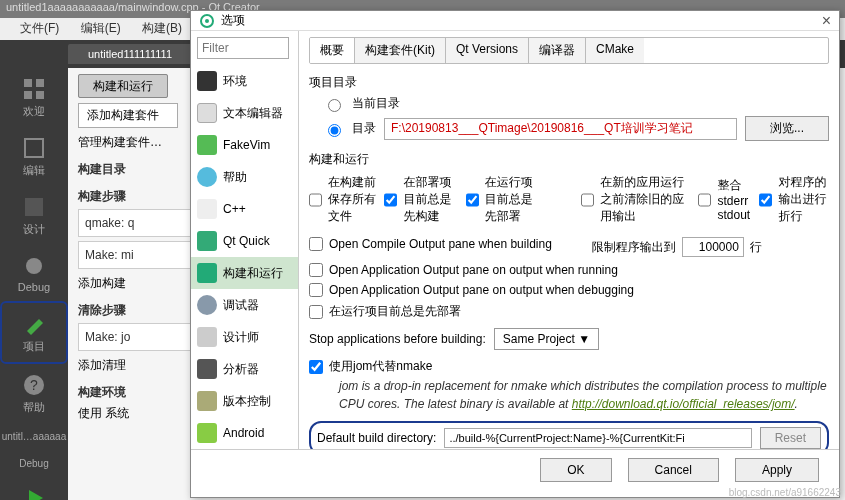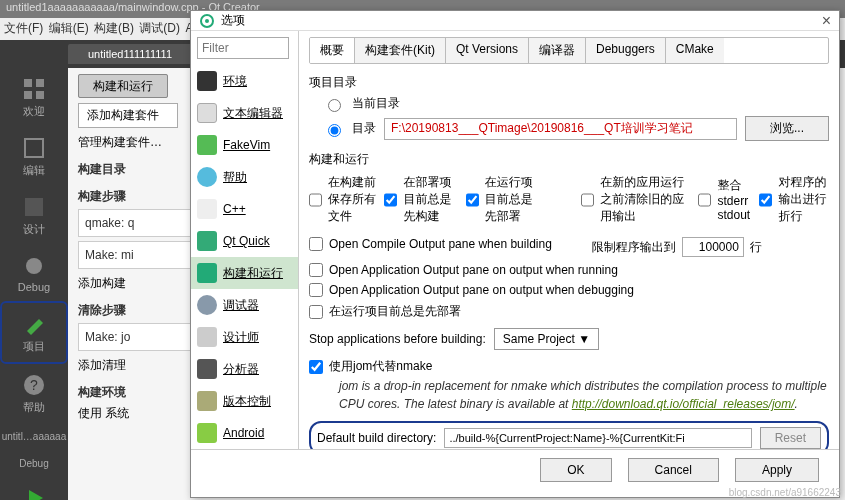--- a/index.html
+++ b/index.html
@@ -1,38 +1,38 @@
 <!DOCTYPE html>
 <html><head>
 <meta charset="utf-8">
 <style>
 * { box-sizing: border-box; font-family: "Microsoft YaHei", Arial, sans-serif; }
 body { margin: 0; width: 845px; height: 500px; background: #f0f0f0; overflow: hidden; position: relative; font-size: 12px; }
 .titlebar { height: 18px; background: #7a7a7a; color: #ddd; font-size: 11px; padding: 1px 6px; }
 .menubar { height: 22px; background: #eee; padding: 2px 4px; font-size: 12px; color: #333; }
-.menubar span { margin-right: 2px; }
+.menubar span { margin-right: 2px; margin-left: 16px; }
 .app-row { display: flex; height: 460px; }
 .leftbar { width: 68px; background: #3a3a3a; color: #aaa; display: flex; flex-direction: column; }
 .leftbar .item { text-align: center; padding: 8px 0; font-size: 11px; }
 .leftbar .icon { width: 26px; height: 26px; margin: 0 auto 2px; display: block; }
 .leftbar .active { border: 2px solid #1b3a8f; border-radius: 6px; }
 .tab-strip { height: 28px; background: #3a3a3a; display: flex; align-items: center; padding-left: 68px; margin-top: -28px; }
 .tab-strip .tab { background: #555; color: #fff; padding: 4px 20px; font-size: 11px; border-radius: 2px 2px 0 0; }
 .main-area { flex: 1; background: #f5f5f5; padding: 10px; }
 .btn-grey { border: 1px solid #888; background: #ccc; padding: 4px 14px; border-radius: 2px; font-size: 12px; }
 .combo { border: 1px solid #aaa; background: #fff; padding: 3px 8px; font-size: 12px; display: inline-block; min-width: 100px; }
 .section-label { font-size: 12px; margin: 10px 0 4px; color: #333; font-weight: bold; }
 .stub-row { background: #fff; border: 1px solid #ccc; padding: 6px; margin: 4px 0; font-size: 12px; color: #333; }
 
 .dialog { position: absolute; left: 190px; top: 10px; width: 650px; height: 488px; background: #fff; border: 1px solid #888; box-shadow: 2px 2px 8px rgba(0,0,0,.3); }
 .dlg-title { height: 20px; display: flex; align-items: center; padding: 0 8px; border-bottom: 1px solid #ddd; }
 .dlg-title .gear { width: 16px; height: 16px; margin-right: 6px; }
 .dlg-x { margin-left: auto; font-size: 16px; color: #555; }
 .dlg-body { display: flex; height: 418px; }
-.dlg-left { width: 108px; border-right: 1px solid #ccc; text-decoration: underline; }
+.dlg-left { width: 108px; border-right: 1px solid #ccc; }
 .dlg-filter { width: 92px; margin: 6px; padding: 3px 4px; border: 1px solid #aaa; font-size: 12px; color: #888; }
 .cat { display: flex; align-items: center; padding: 6px 6px; font-size: 12px; gap: 6px; }
 .cat.selected { background: #cfe5cf; }
 .cat .ci { width: 20px; height: 20px; border-radius: 3px; }
 .dlg-right { flex: 1; padding: 6px 10px; overflow: hidden; }
 .tabs { display: flex; border: 1px solid #bbb; border-radius: 2px; overflow: hidden; }
 .tabs .t { padding: 4px 10px; border-right: 1px solid #bbb; font-size: 12px; }
 .tabs .t:last-child { border-right: none; }
 .tabs .t.on { background: #fff; }
 .tabs .t.off { background: #f3f3f3; }
@@ -183,21 +183,20 @@
           <span class="ci" style="background:#8c4"></span>
           <span>Android</span>
         </div>
     </div>
     <div class="dlg-right">
       <div class="tabs">
         <div class="t on">概要</div>
         <div class="t off">构建套件(Kit)</div>
         <div class="t off">Qt Versions</div>
         <div class="t off">编译器</div>
-        <div class="t off">Debuggers</div>
         <div class="t off">CMake</div>
       </div>
 
       <div class="grp-title">项目目录</div>
       <div class="radio-row">
         <input type="radio" name="pd" style="">
         <span>当前目录</span>
       </div>
       <div class="radio-row">
         <input type="radio" name="pd" checked="" style="">

